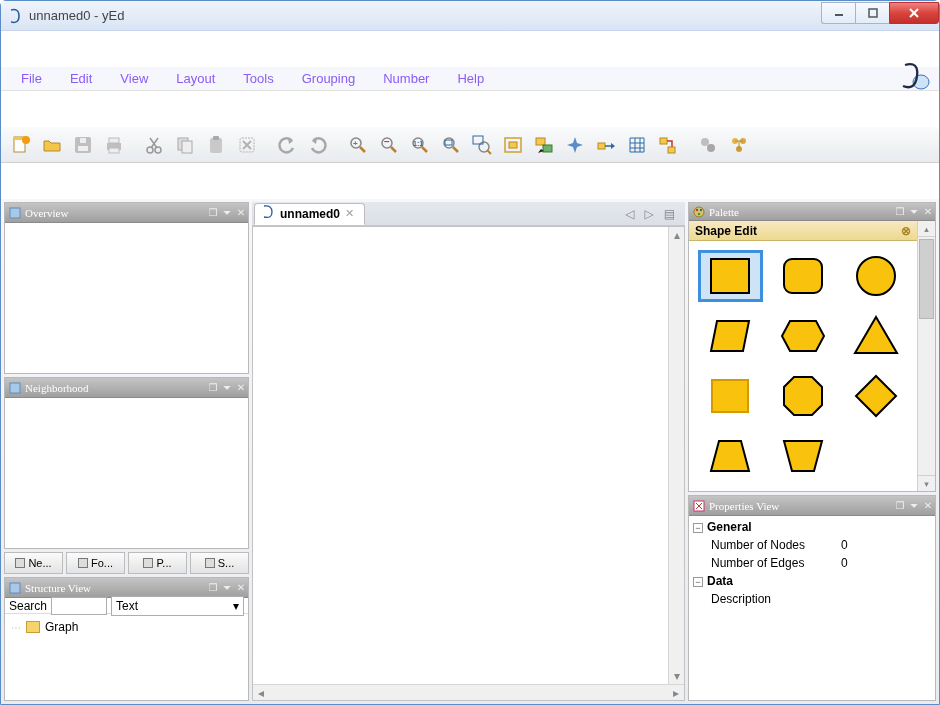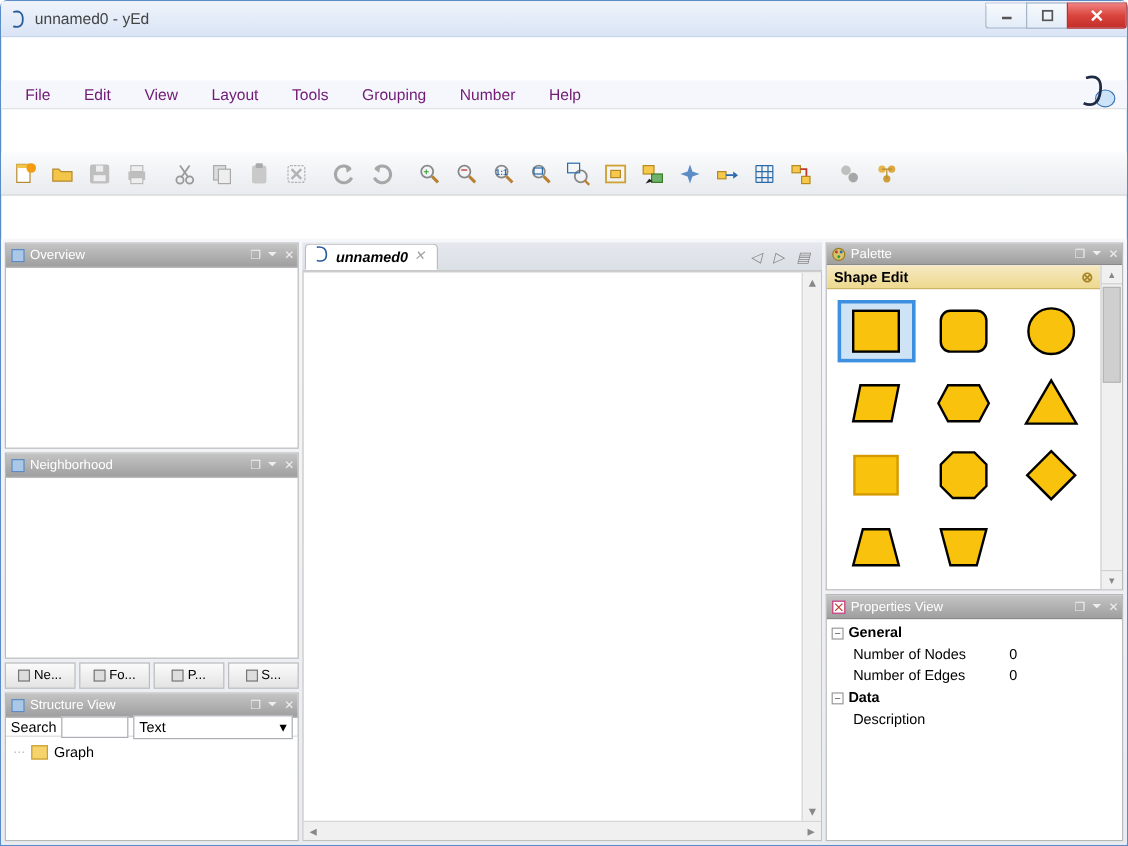--- a/index.html
+++ b/index.html
@@ -37,21 +37,21 @@
 .title-btn.minimize { border-radius: 0 0 0 3px; border-right:none;}
 .title-btn.maximize { border-right:none;}
 .title-btn.close { width:50px; background: linear-gradient(#f08080,#d9453d,#c42e2b); color:#fff; border-color:#b83030; border-radius:0 0 3px 0;}
 .title-btn svg { display:block; }
 
 .menubar {
   height: 24px; background:#f5f7fc;
   display:flex; align-items:center; padding-left:8px; gap:4px;
   border-bottom:1px solid #e2e2e2;
 }
-.menubar .menu-item { padding: 4px 12px; color:#701a75; font-size:13px;}
+.menubar .menu-item { padding: 4px 12px; color:#8b5cf6; font-size:13px;}
 .menubar .logo-right { margin-left:auto; margin-right:8px;}
 .toolbar {
   height: 36px; background: linear-gradient(#fafbfc,#e8ebef);
   border-bottom:1px solid #cfcfcf;
   display:flex; align-items:center; padding-left:6px; gap:3px;
 }
 .tool-btn {
   width:28px; height:28px; border:1px solid transparent; background:transparent;
   display:flex; align-items:center; justify-content:center; color:#888;
 }
@@ -68,25 +68,26 @@
 
 .panel {
   border:1px solid #b9b9b9; background:#fff; display:flex; flex-direction:column;
 }
 .panel-header {
   height:20px;
   background: linear-gradient(#c4c4c4,#9f9f9f);
   color:#fff; font-size:11px;
   display:flex; align-items:center; padding-left:4px;
   border-bottom:1px solid #8a8a8a;
+  font-family:Liberation Serif, serif;
 }
 .panel-header .ph-icon { width:12px; height:12px; margin-right:4px;}
 .panel-header .ph-controls { margin-left:auto; display:flex; gap:0;}
 .panel-header .ph-btn { width:14px; height:14px; display:flex; align-items:center; justify-content:center; color:#eee; font-size:10px;}
-.doc-tab-strip { height:24px; display:flex; align-items:center; padding-left:2px; background:linear-gradient(#e5e8ed,#dbe0e6); border-bottom:1px solid #c8c8c8;font-style:italic;}
+.doc-tab-strip { height:24px; display:flex; align-items:center; padding-left:2px; background:linear-gradient(#e5e8ed,#dbe0e6); border-bottom:1px solid #c8c8c8;}
 .doc-tab {
   height:22px; padding:0 10px 0 6px;
   background: #fff; border:1px solid #bdbdbd; border-bottom-color:#fff;
   display:flex; align-items:center; gap:5px; font-size:12px;
   border-radius: 4px 4px 0 0;
 }
 .doc-tab .x-icon { color:#a0a0a0; font-size:11px;}
 .doc-nav { margin-left:auto; display:flex; align-items:center; gap:10px; padding-right:10px; color:#888; font-size:12px;}
 .canvas {
   flex:1; background:#fff; border:1px solid #c2c2c2; position:relative; overflow:hidden;

